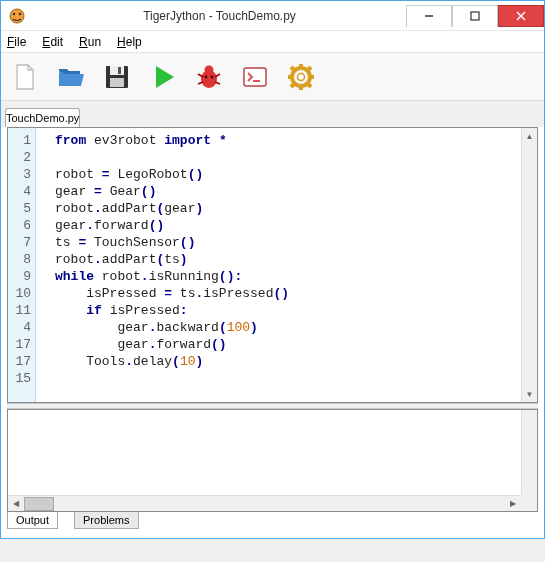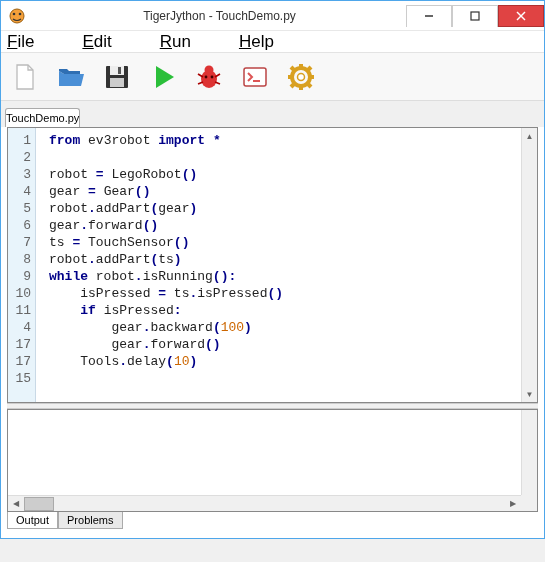--- a/index.html
+++ b/index.html
@@ -51,23 +51,22 @@
 .titlebar-btn.close {
   background: #e04343;
   color: #fff;
   border: 1px solid #b03030;
 }
 .menubar {
   height: 22px;
   display: flex;
   align-items: center;
   padding: 0 6px;
-  font-size: 17px;
+  font-size: 12px;
   border-bottom: 1px solid #e3e3e3;
-  gap: 32px;
 }
 .menubar span {
   margin-right: 8px;
   cursor: pointer;
 }
 .menubar span u { text-decoration: underline; }
 .toolbar {
   height: 48px;
   display: flex;
   align-items: center;
@@ -114,21 +113,21 @@
   color: #666;
   text-align: right;
   padding: 4px 4px 0 0;
   line-height: 17px;
 }
 .code {
   flex: 1;
   font-family: Consolas, "Courier New", monospace;
   font-size: 13px;
   line-height: 17px;
-  padding: 4px 5px 0 13px;
+  padding: 4px 5px 0 19px;
   white-space: pre;
   overflow: hidden;
 }
 .kw { color: #000088; font-weight: bold; }
 .op { color: #000088; font-weight: bold; }
 .num { color: #cc6600; }
 .nm { color: #222; }
 .vscroll {
   width: 16px;
   background: #f0f0f0;
@@ -196,20 +195,21 @@
   position: absolute;
   right: 0; bottom: 0;
   width: 16px; height: 16px;
   background: #f0f0f0;
 }
 .bottom-tabs {
   height: 22px;
   display: flex;
   align-items: flex-start;
   border-top: 0;
+  gap: 16px;
 }
 .bottom-tab {
   border: 1px solid #aaa;
   border-top: none;
   background: #fff;
   font-size: 11px;
   padding: 2px 8px;
   cursor: pointer;
 }
 .bottom-tab.inactive { background: #e9e9e9; }

